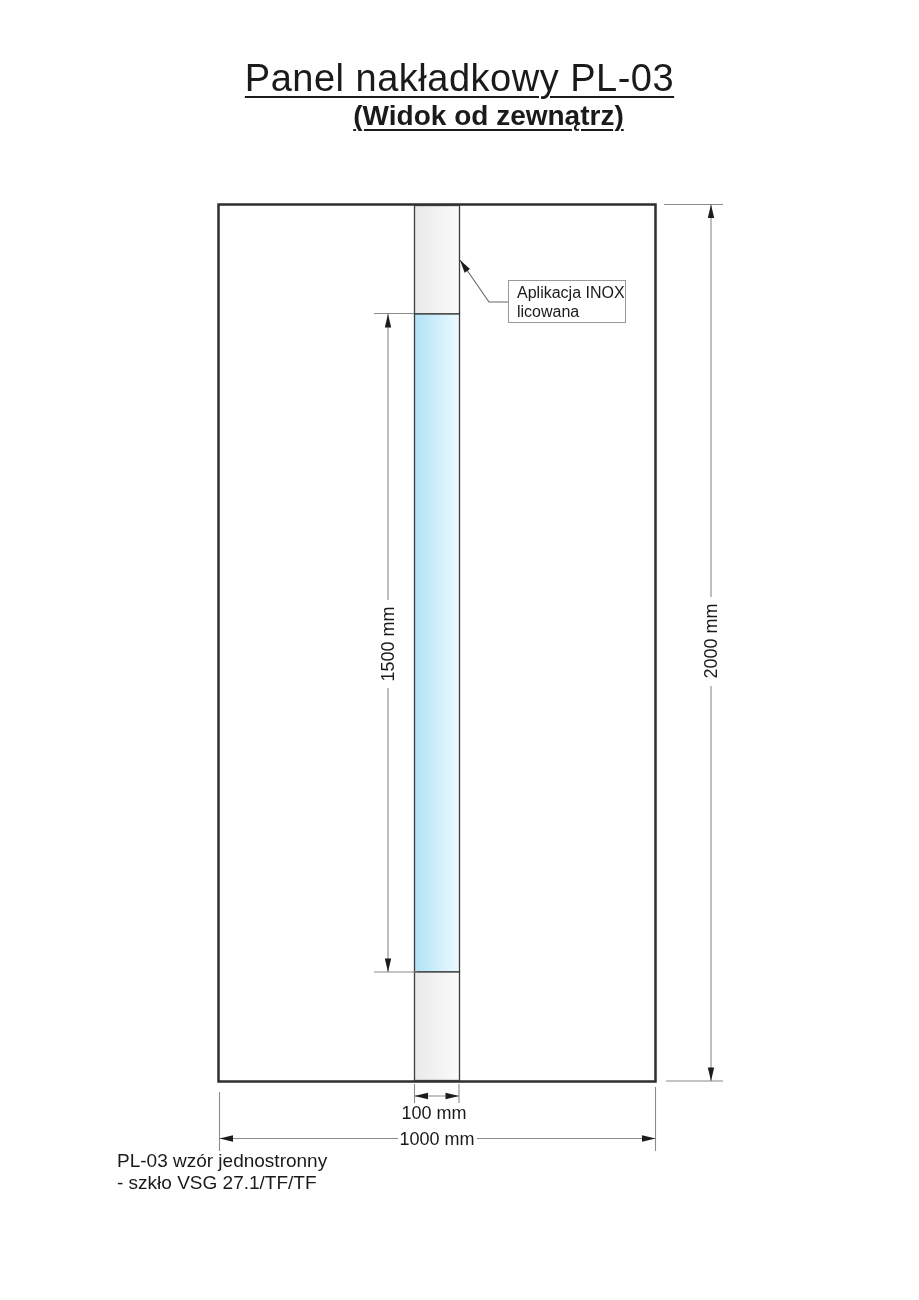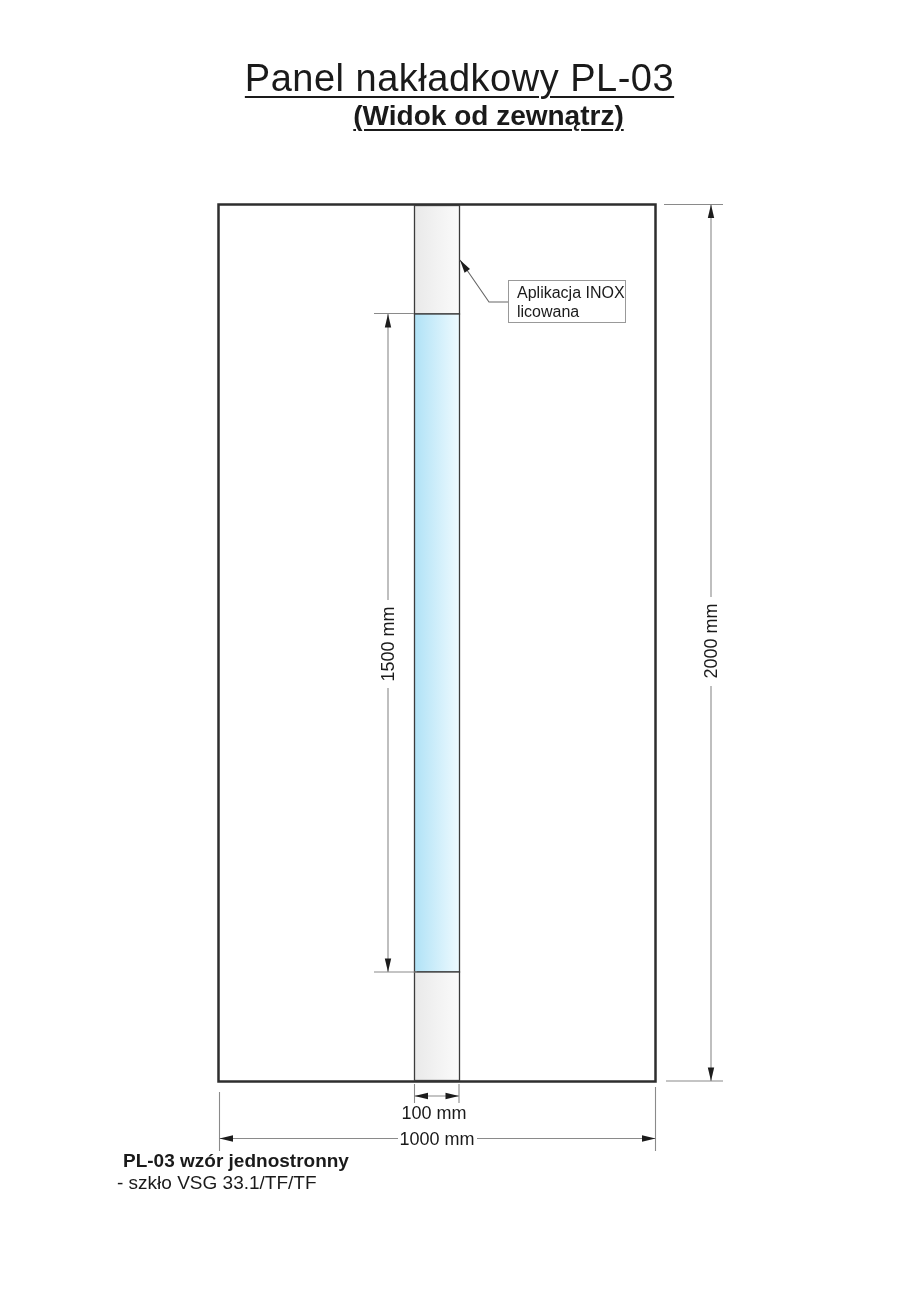--- a/index.html
+++ b/index.html
@@ -34,21 +34,21 @@
   .dim-line { stroke:#8a8a8a; stroke-width:1.1; fill:none; }
   .leader-line { stroke:#666666; stroke-width:1.1; fill:none; }
   .arrow { fill:#1c1c1c; stroke:none; }
   .dim-text { font-family:"Liberation Sans",sans-serif; font-size:18px; fill:#1a1a1a; }
   .callout-text { font-family:"Liberation Sans",sans-serif; font-size:16px; fill:#1a1a1a; }
   .notes {
     position:absolute; left:117px; top:1150px;
     font-size:19px; line-height:22px; color:#1a1a1a;
     white-space:nowrap;
   }
-  .notes .heading { font-weight:700;margin-left:6px; }
+  .notes .heading { font-weight:400; }
 </style>
 </head>
 <body>
 
 <div class="page">
 
   <div class="title">Panel nakładkowy PL-03</div>
   <div class="subtitle">(Widok od zewnątrz)</div>
 
   <svg class="drawing" width="919" height="1300" viewBox="0 0 919 1300">
@@ -114,16 +114,16 @@
       <polyline class="leader-line" points="460,260 489,302 508.5,302"></polyline>
       <path class="arrow" d="M460,260 L470,269 L464.6,272.8 Z"></path>
       <rect x="508.5" y="280.5" width="117" height="42" fill="#ffffff" stroke-width="1" stroke="#999999"></rect>
       <text class="callout-text" x="517" y="297.5">Aplikacja INOX</text>
       <text class="callout-text" x="517" y="316.5">licowana</text>
     </g>
   </svg>
 
   <div class="notes">
     <div class="heading">PL-03 wzór jednostronny</div>
-    <div>- szkło VSG 33.1/TF/TF</div>
+    <div>- szkło VSG 27.1/TF/TF</div>
   </div>
 
 </div>
 
 </body></html>

